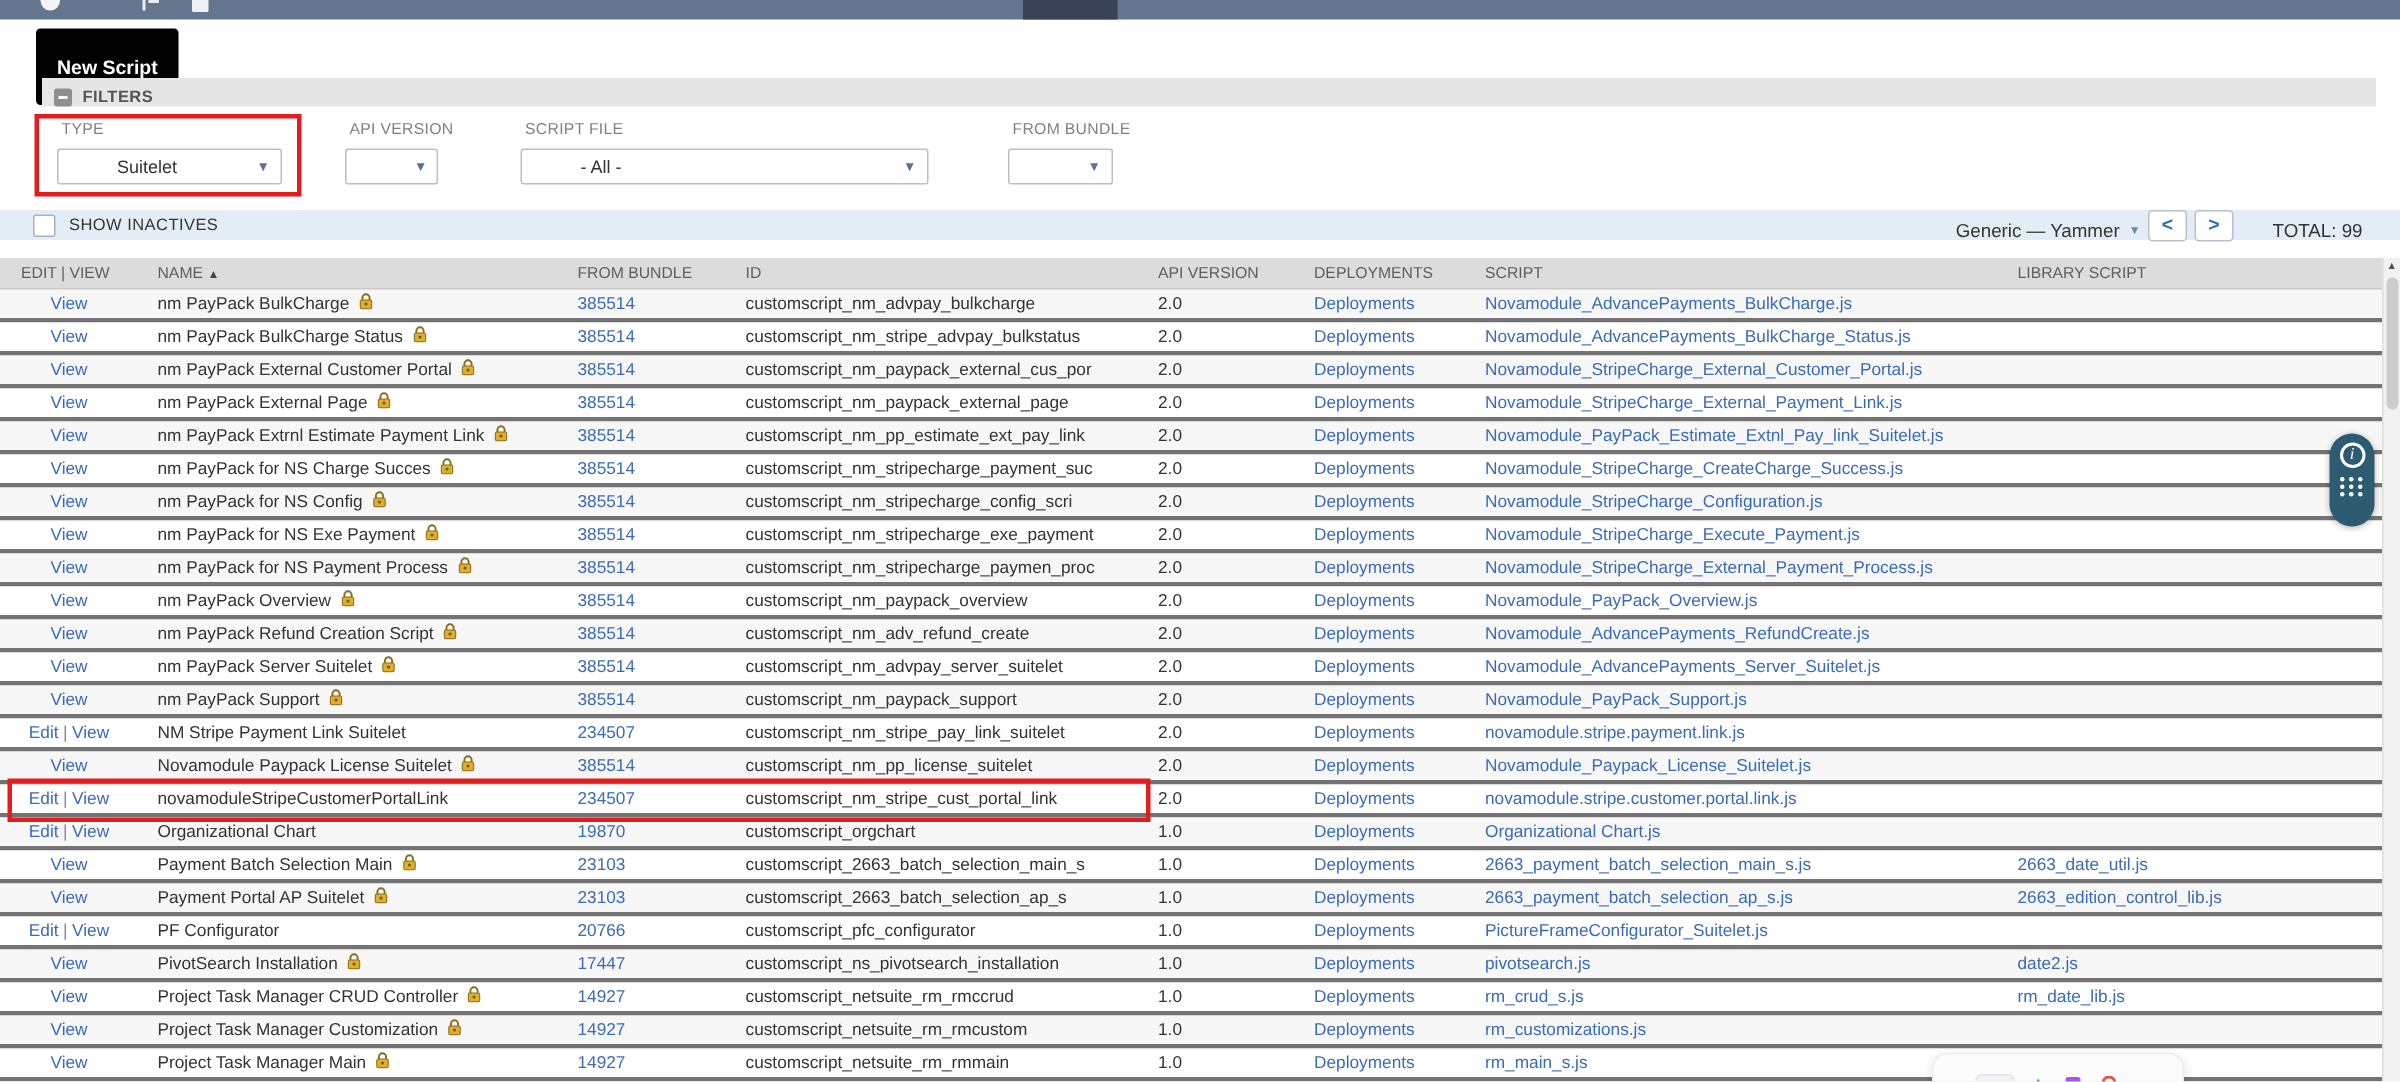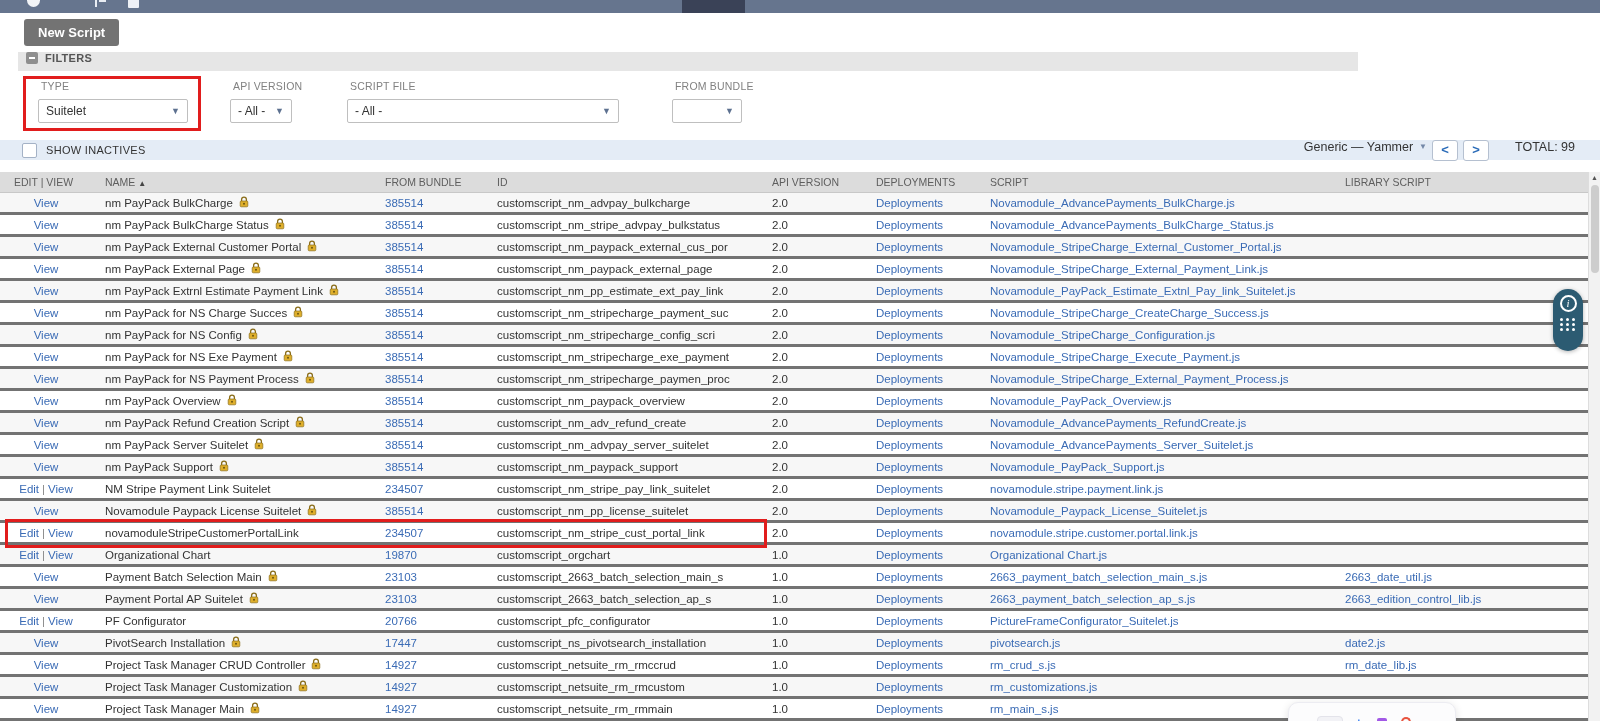--- a/index.html
+++ b/index.html
@@ -9,52 +9,52 @@
 
   
   .topbar { position:absolute; left:0; top:0; width:1600px; height:13px; background:#66758e; }
   .topbar .avatar { position:absolute; left:27px; top:-6px; width:13px; height:13px; border-radius:50%; background:#f2f4f7; }
   .topbar .flag { position:absolute; left:95px; top:-3px; width:8px; height:10px; border-left:2px solid #e9edf3; }
   .topbar .flag::after { content:""; position:absolute; left:2px; top:0; width:7px; height:5px; background:#e9edf3; }
   .topbar .doc { position:absolute; left:128px; top:-4px; width:11px; height:12px; background:#eef1f6; border-radius:1px; }
   .topbar .darktab { position:absolute; left:682px; top:0; width:63px; height:13px; background:#3a4257; }
 
   
-  .btn-new { position:absolute; left:24px; top:19px; background:#737373; color:#fff;
-    font-size:13px; font-weight:bold; padding:6px 14px; border:none; border-radius:3px; cursor:pointer; }
-
-  
-  .filters-bar { position:absolute; left:18px; top:52px; width:1340px; height:19px; background:#e6e6e6;
-    display:flex; align-items:flex-start; padding-left:8px; }
+  .btn-new { position:absolute; left:24px; top:19px; background:#000000; color:#fff;
+    font-size:13px; font-weight:bold; padding:18px 14px; border:none; border-radius:3px; cursor:pointer; }
+
+  
+  .filters-bar { position:absolute; left:28px; top:52px; width:1556px; height:19px; background:#e6e6e6;
+    display:flex; align-items:flex-end; padding-left:8px; }
   .collapse-ico { width:12px; height:12px; background:#8f8f8f; border-radius:2px; position:relative; margin-right:7px; }
   .collapse-ico::after { content:""; position:absolute; left:3px; top:5px; width:6px; height:2px; background:#fff; }
   .filters-title { font-size:11px; font-weight:bold; color:#555; letter-spacing:.3px; }
 
   .filter-row { position:absolute; left:0; top:80px; width:1600px; height:52px; }
   .ffield { position:absolute; top:0; }
   .flabel { font-size:10.5px; color:#818181; letter-spacing:.2px; margin:0 0 7px 3px; white-space:nowrap; }
   .sel { height:24px; background:#fff; border:1px solid #bfbfbf; border-radius:2px;
     display:flex; align-items:center; padding:0 7px; font-size:12px; color:#333; cursor:pointer; }
-  .sel .val { flex:1; white-space:nowrap; overflow:hidden; }
+  .sel .val { flex:1; white-space:nowrap; overflow:hidden;margin-left:32px; }
   .sel .arr { font-size:9px; color:#5d7190; margin-left:6px; }
   .f-type  { left:38px;  } .f-type  .sel { width:150px; }
   .f-api   { left:230px; } .f-api   .sel { width:62px; }
   .f-file  { left:347px; } .f-file  .sel { width:272px; }
   .f-bundle{ left:672px; } .f-bundle .sel { width:70px; }
 
   .redbox { position:absolute; border:3px solid #e11d1d; pointer-events:none; z-index:30; }
   .redbox-type { left:23px; top:76px; width:178px; height:55px; }
   .redbox-row  { left:5px; top:519px; width:762px; height:29px; }
 
   
   .band { position:absolute; left:0; top:140px; width:1600px; height:20px; background:#e4ecf6;
     display:flex; align-items:center; padding:0 25px 0 22px; }
   .chk { width:15px; height:15px; background:#fff; border:1px solid #a4b2c6; border-radius:2px; cursor:pointer; }
   .chk-label { font-size:11px; color:#333; letter-spacing:.3px; margin-left:9px; }
-  .band-right { margin-left:auto; display:flex; align-items:flex-start; }
+  .band-right { margin-left:auto; display:flex; align-items:flex-end; }
   .view-select { font-size:12.5px; color:#333; cursor:pointer; display:flex; align-items:center; }
   .view-select .arr { font-size:8px; color:#7488a8; margin-left:6px; }
   .pagebtn { width:26px; height:21px; background:#fff; border:1px solid #b5c0d0; border-radius:3px;
     color:#2a6bb8; font-weight:bold; font-size:13px; line-height:18px; text-align:center; cursor:pointer; margin-left:5px; }
   .pagebtn:first-of-type { margin-left:16px; }
   .total { font-size:12.5px; color:#333; margin-left:26px; white-space:nowrap; }
 
   
   .thead, .tr { display:grid; grid-template-columns:92px 280px 112px 275px 104px 114px 355px 1fr; }
   .thead { position:absolute; left:0; top:172px; width:1588px; height:21px; background:#dcdcdc;

